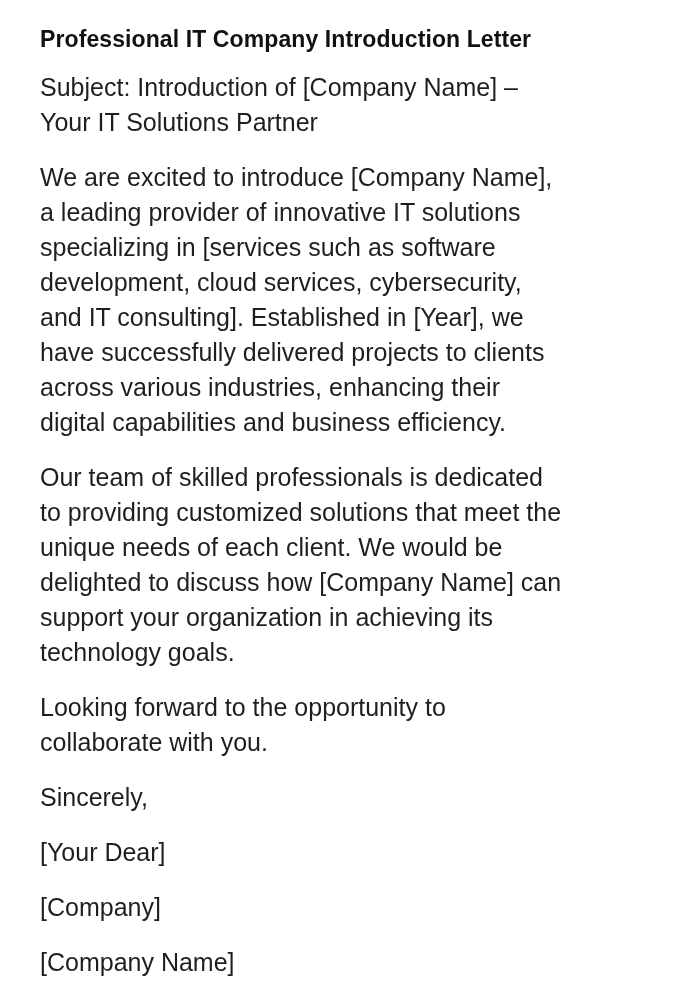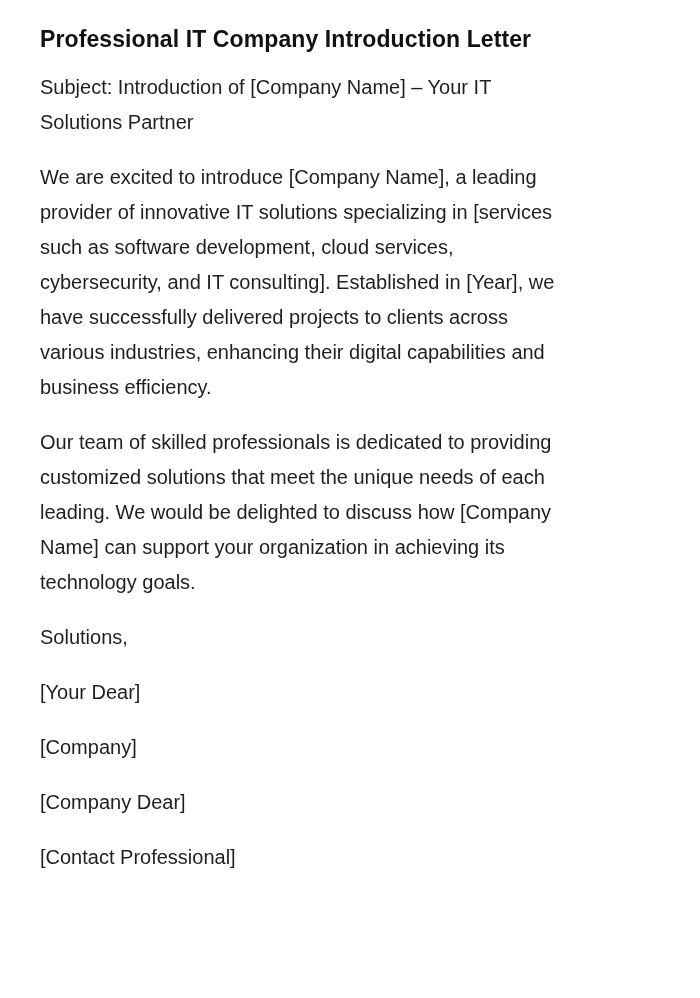--- a/index.html
+++ b/index.html
@@ -21,47 +21,48 @@
   .doc-title {
     margin: 0 0 16px 0;
     font-size: 23px;
     line-height: 30px;
     font-weight: 700;
     color: #111111;
     letter-spacing: 0.1px;
   }
   .para {
     margin: 20px 0 0 0;
-    font-size: 20px;
+    font-size: 25px;
     line-height: 35px;
     font-weight: 400;
     max-width: 620px;
   }
   .para.first {
     margin-top: 0;
   }
 </style>
 </head>
 <body>
 
 <div class="page">
 
   <h1 class="doc-title">Professional IT Company Introduction Letter</h1>
 
   <p class="para first">Subject: Introduction of [Company Name] – Your IT Solutions Partner</p>
 
 
   <p class="para">We are excited to introduce [Company Name], a leading provider of innovative IT solutions specializing in [services such as software development, cloud services, cybersecurity, and IT consulting]. Established in [Year], we have successfully delivered projects to clients across various industries, enhancing their digital capabilities and business efficiency.</p>
 
-  <p class="para">Our team of skilled professionals is dedicated to providing customized solutions that meet the unique needs of each leading. We would be delighted to discuss how [Company Name] can support your organization in achieving its technology goals.</p>
+  <p class="para">Our team of skilled professionals is dedicated to providing customized solutions that meet the unique needs of each client. We would be delighted to discuss how [Company Name] can support your organization in achieving its technology goals.</p>
 
+  <p class="para">Looking forward to the opportunity to collaborate with you.</p>
 
-  <p class="para">Solutions,</p>
+  <p class="para">Sincerely,</p>
 
   <p class="para">[Your Dear]</p>
 
   <p class="para">[Company]</p>
 
-  <p class="para">[Company Dear]</p>
+  <p class="para">[Company Name]</p>
 
   <p class="para">[Contact Professional]</p>
 
 </div>
 
 </body></html>

